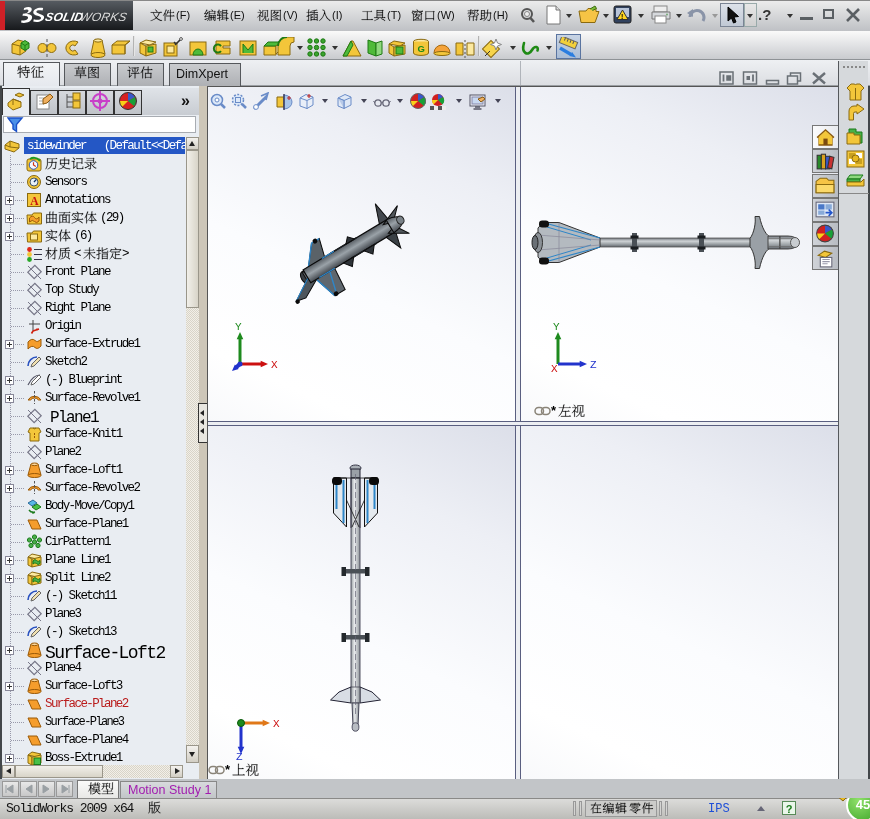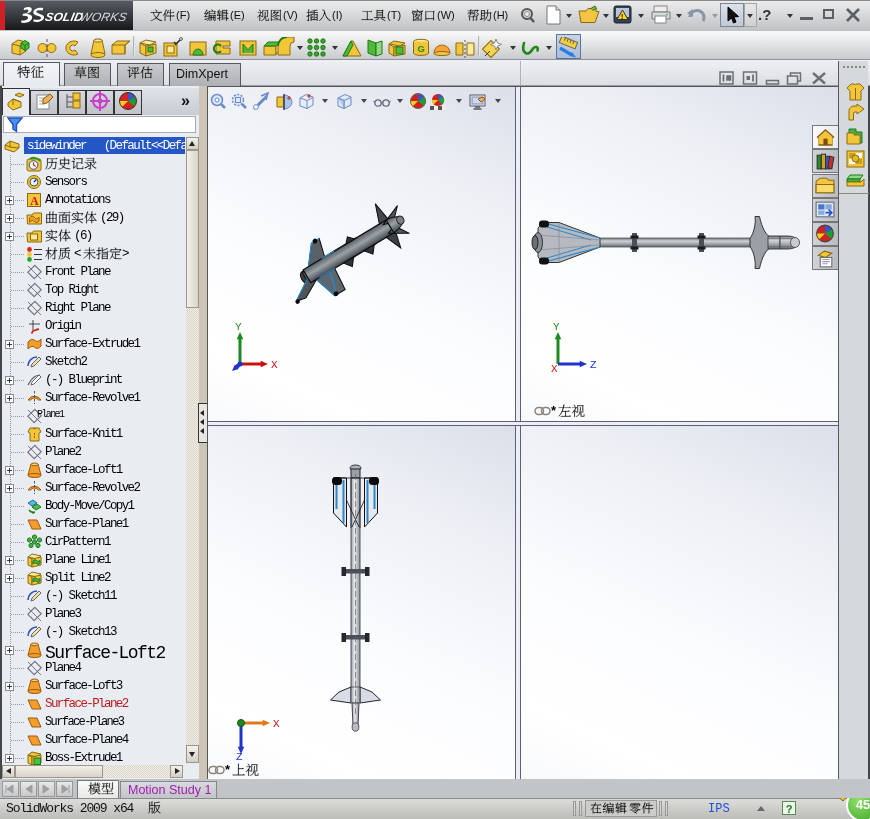--- a/index.html
+++ b/index.html
@@ -434,21 +434,21 @@
 <svg class="ab" style="left:26px;top:264px" width="17" height="17" viewBox="0 0 17 17">
     <path d="M4 3 L13 3 13 13 4 13 z" transform="rotate(45 8.5 8)" fill="none" stroke="#778" stroke-width="1.2"></path>
     <path d="M2 2 l13 13" stroke="#778"></path>
   </svg>
 <span class="ab mono" style="left:45px;top:265px;font-size:12.5px;letter-spacing:-1.6px;color:#000">Front Plane</span>
 <div class="ab" style="left:11px;top:290px;width:13px;height:1px;background-image:repeating-linear-gradient(90deg,#99a 0 1px,transparent 1px 2px)"></div>
 <svg class="ab" style="left:26px;top:282px" width="17" height="17" viewBox="0 0 17 17">
     <path d="M4 3 L13 3 13 13 4 13 z" transform="rotate(45 8.5 8)" fill="none" stroke="#778" stroke-width="1.2"></path>
     <path d="M2 2 l13 13" stroke="#778"></path>
   </svg>
-<span class="ab mono" style="left:45px;top:283px;font-size:12.5px;letter-spacing:-1.6px;color:#000">Top Right</span>
+<span class="ab mono" style="left:45px;top:283px;font-size:12.5px;letter-spacing:-1.6px;color:#000">Top Study</span>
 <div class="ab" style="left:11px;top:308px;width:13px;height:1px;background-image:repeating-linear-gradient(90deg,#99a 0 1px,transparent 1px 2px)"></div>
 <svg class="ab" style="left:26px;top:300px" width="17" height="17" viewBox="0 0 17 17">
     <path d="M4 3 L13 3 13 13 4 13 z" transform="rotate(45 8.5 8)" fill="none" stroke="#778" stroke-width="1.2"></path>
     <path d="M2 2 l13 13" stroke="#778"></path>
   </svg>
 <span class="ab mono" style="left:45px;top:301px;font-size:12.5px;letter-spacing:-1.6px;color:#000">Right Plane</span>
 <div class="ab" style="left:11px;top:326px;width:13px;height:1px;background-image:repeating-linear-gradient(90deg,#99a 0 1px,transparent 1px 2px)"></div>
 <svg class="ab" style="left:26px;top:318px" width="17" height="17" viewBox="0 0 17 17">
     <path d="M7 2 v11 M3 6 h11" stroke="#444"></path>
     <path d="M7 13 l6-2 M7 13 l-1.5 2.5" stroke="#d02010" stroke-width="1.6"></path>
@@ -486,21 +486,21 @@
 <svg class="ab" style="left:26px;top:390px" width="17" height="17" viewBox="0 0 17 17">
     <path d="M2 10 a7.5 7.5 0 0 1 13 0 l-2.5 0 a5 5 0 0 0 -8 0 z" fill="#f59d2c" stroke="#9a5a08"></path>
     <path d="M8.5 1 v13" stroke="#555" stroke-dasharray="2.5 1.5"></path>
   </svg>
 <span class="ab mono" style="left:45px;top:391px;font-size:12.5px;letter-spacing:-1.6px;color:#000">Surface-Revolve1</span>
 <div class="ab" style="left:11px;top:416px;width:13px;height:1px;background-image:repeating-linear-gradient(90deg,#99a 0 1px,transparent 1px 2px)"></div>
 <svg class="ab" style="left:26px;top:408px" width="17" height="17" viewBox="0 0 17 17">
     <path d="M4 3 L13 3 13 13 4 13 z" transform="rotate(45 8.5 8)" fill="none" stroke="#778" stroke-width="1.2"></path>
     <path d="M2 2 l13 13" stroke="#778"></path>
   </svg>
-<span class="ab mono" style="left:37px;top:409px;font-size:10px;letter-spacing:-1.6px;color:#000">Plane1</span>
+<span class="ab mono" style="left:50px;top:409px;font-size:16px;letter-spacing:-1.6px;color:#000">Plane1</span>
 <div class="ab" style="left:11px;top:434px;width:13px;height:1px;background-image:repeating-linear-gradient(90deg,#99a 0 1px,transparent 1px 2px)"></div>
 <svg class="ab" style="left:26px;top:426px" width="17" height="17" viewBox="0 0 17 17">
     <path d="M4 2 h9 l2 4 -2 1 v8 h-9 v-8 l-2-1 z" fill="#f3c63a" stroke="#8a6a10"></path>
     <path d="M7 2 a2 2 0 0 0 3 0" fill="none" stroke="#8a6a10"></path>
     <path d="M8.5 7 v6" stroke="#9a5a08" stroke-dasharray="2 1"></path>
   </svg>
 <span class="ab mono" style="left:45px;top:427px;font-size:12.5px;letter-spacing:-1.6px;color:#000">Surface-Knit1</span>
 <div class="ab" style="left:11px;top:452px;width:13px;height:1px;background-image:repeating-linear-gradient(90deg,#99a 0 1px,transparent 1px 2px)"></div>
 <svg class="ab" style="left:26px;top:444px" width="17" height="17" viewBox="0 0 17 17">
     <path d="M4 3 L13 3 13 13 4 13 z" transform="rotate(45 8.5 8)" fill="none" stroke="#778" stroke-width="1.2"></path>

